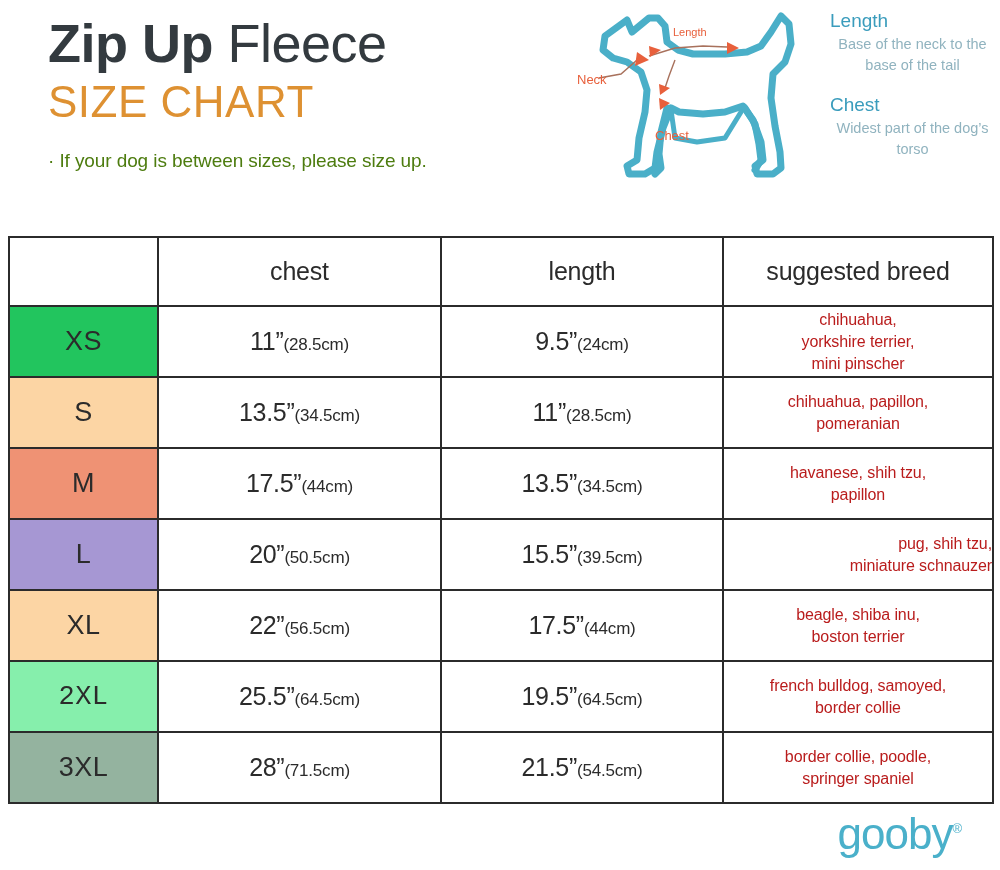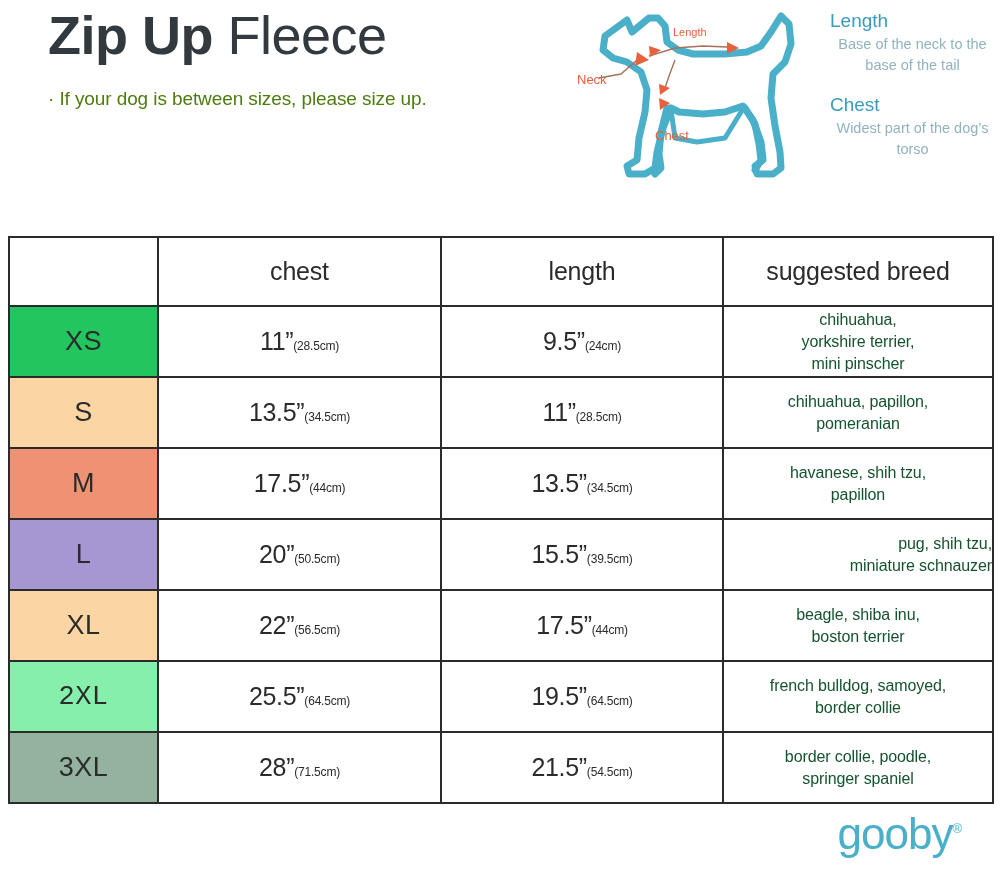--- a/index.html
+++ b/index.html
@@ -17,21 +17,21 @@
   .header {
     position: absolute;
     left: 0; top: 0;
     width: 1000px;
     height: 232px;
   }
 
   .title-block {
     position: absolute;
     left: 48px;
-    top: 4px;
+    top: 12px;
   }
 
   .title-main {
     font-size: 54px;
     line-height: 62px;
     color: #333a3f;
     font-weight: 400;
     letter-spacing: -0.5px;
     white-space: nowrap;
   }
@@ -123,28 +123,28 @@
     letter-spacing: 0.5px;
   }
 
   .meas {
     font-size: 25px;
     color: #2b2b2b;
     white-space: nowrap;
     letter-spacing: -0.3px;
   }
   .meas .cm {
-    font-size: 12px;
+    font-size: 17px;
     letter-spacing: -0.2px;
   }
 
   .breed {
     font-size: 16px;
     line-height: 22px;
-    color: #14532d;
+    color: #b91c1c;
     padding: 0 8px;
     letter-spacing: -0.1px;
   }
 
   
   .logo {
     position: absolute;
     right: 38px;
     bottom: 12px;
     font-size: 44px;
@@ -159,20 +159,21 @@
     letter-spacing: 0;
   }
 </style>
 </head>
 <body>
 
 <div class="header">
 
   <div class="title-block">
     <div class="title-main"><span class="bold">Zip Up</span><span> Fleece</span></div>
+    <div class="title-sub">SIZE CHART</div>
     <div class="note">· If your dog is between sizes, please size up.</div>
   </div>
 
   <div class="diagram">
     <svg width="250" height="200" viewBox="0 0 250 200">
 
       <g fill="none" stroke="#4aafc8" stroke-width="7" stroke-linecap="round" stroke-linejoin="round">
         <path d="M30 34
                  L52 18
                  L57 30

